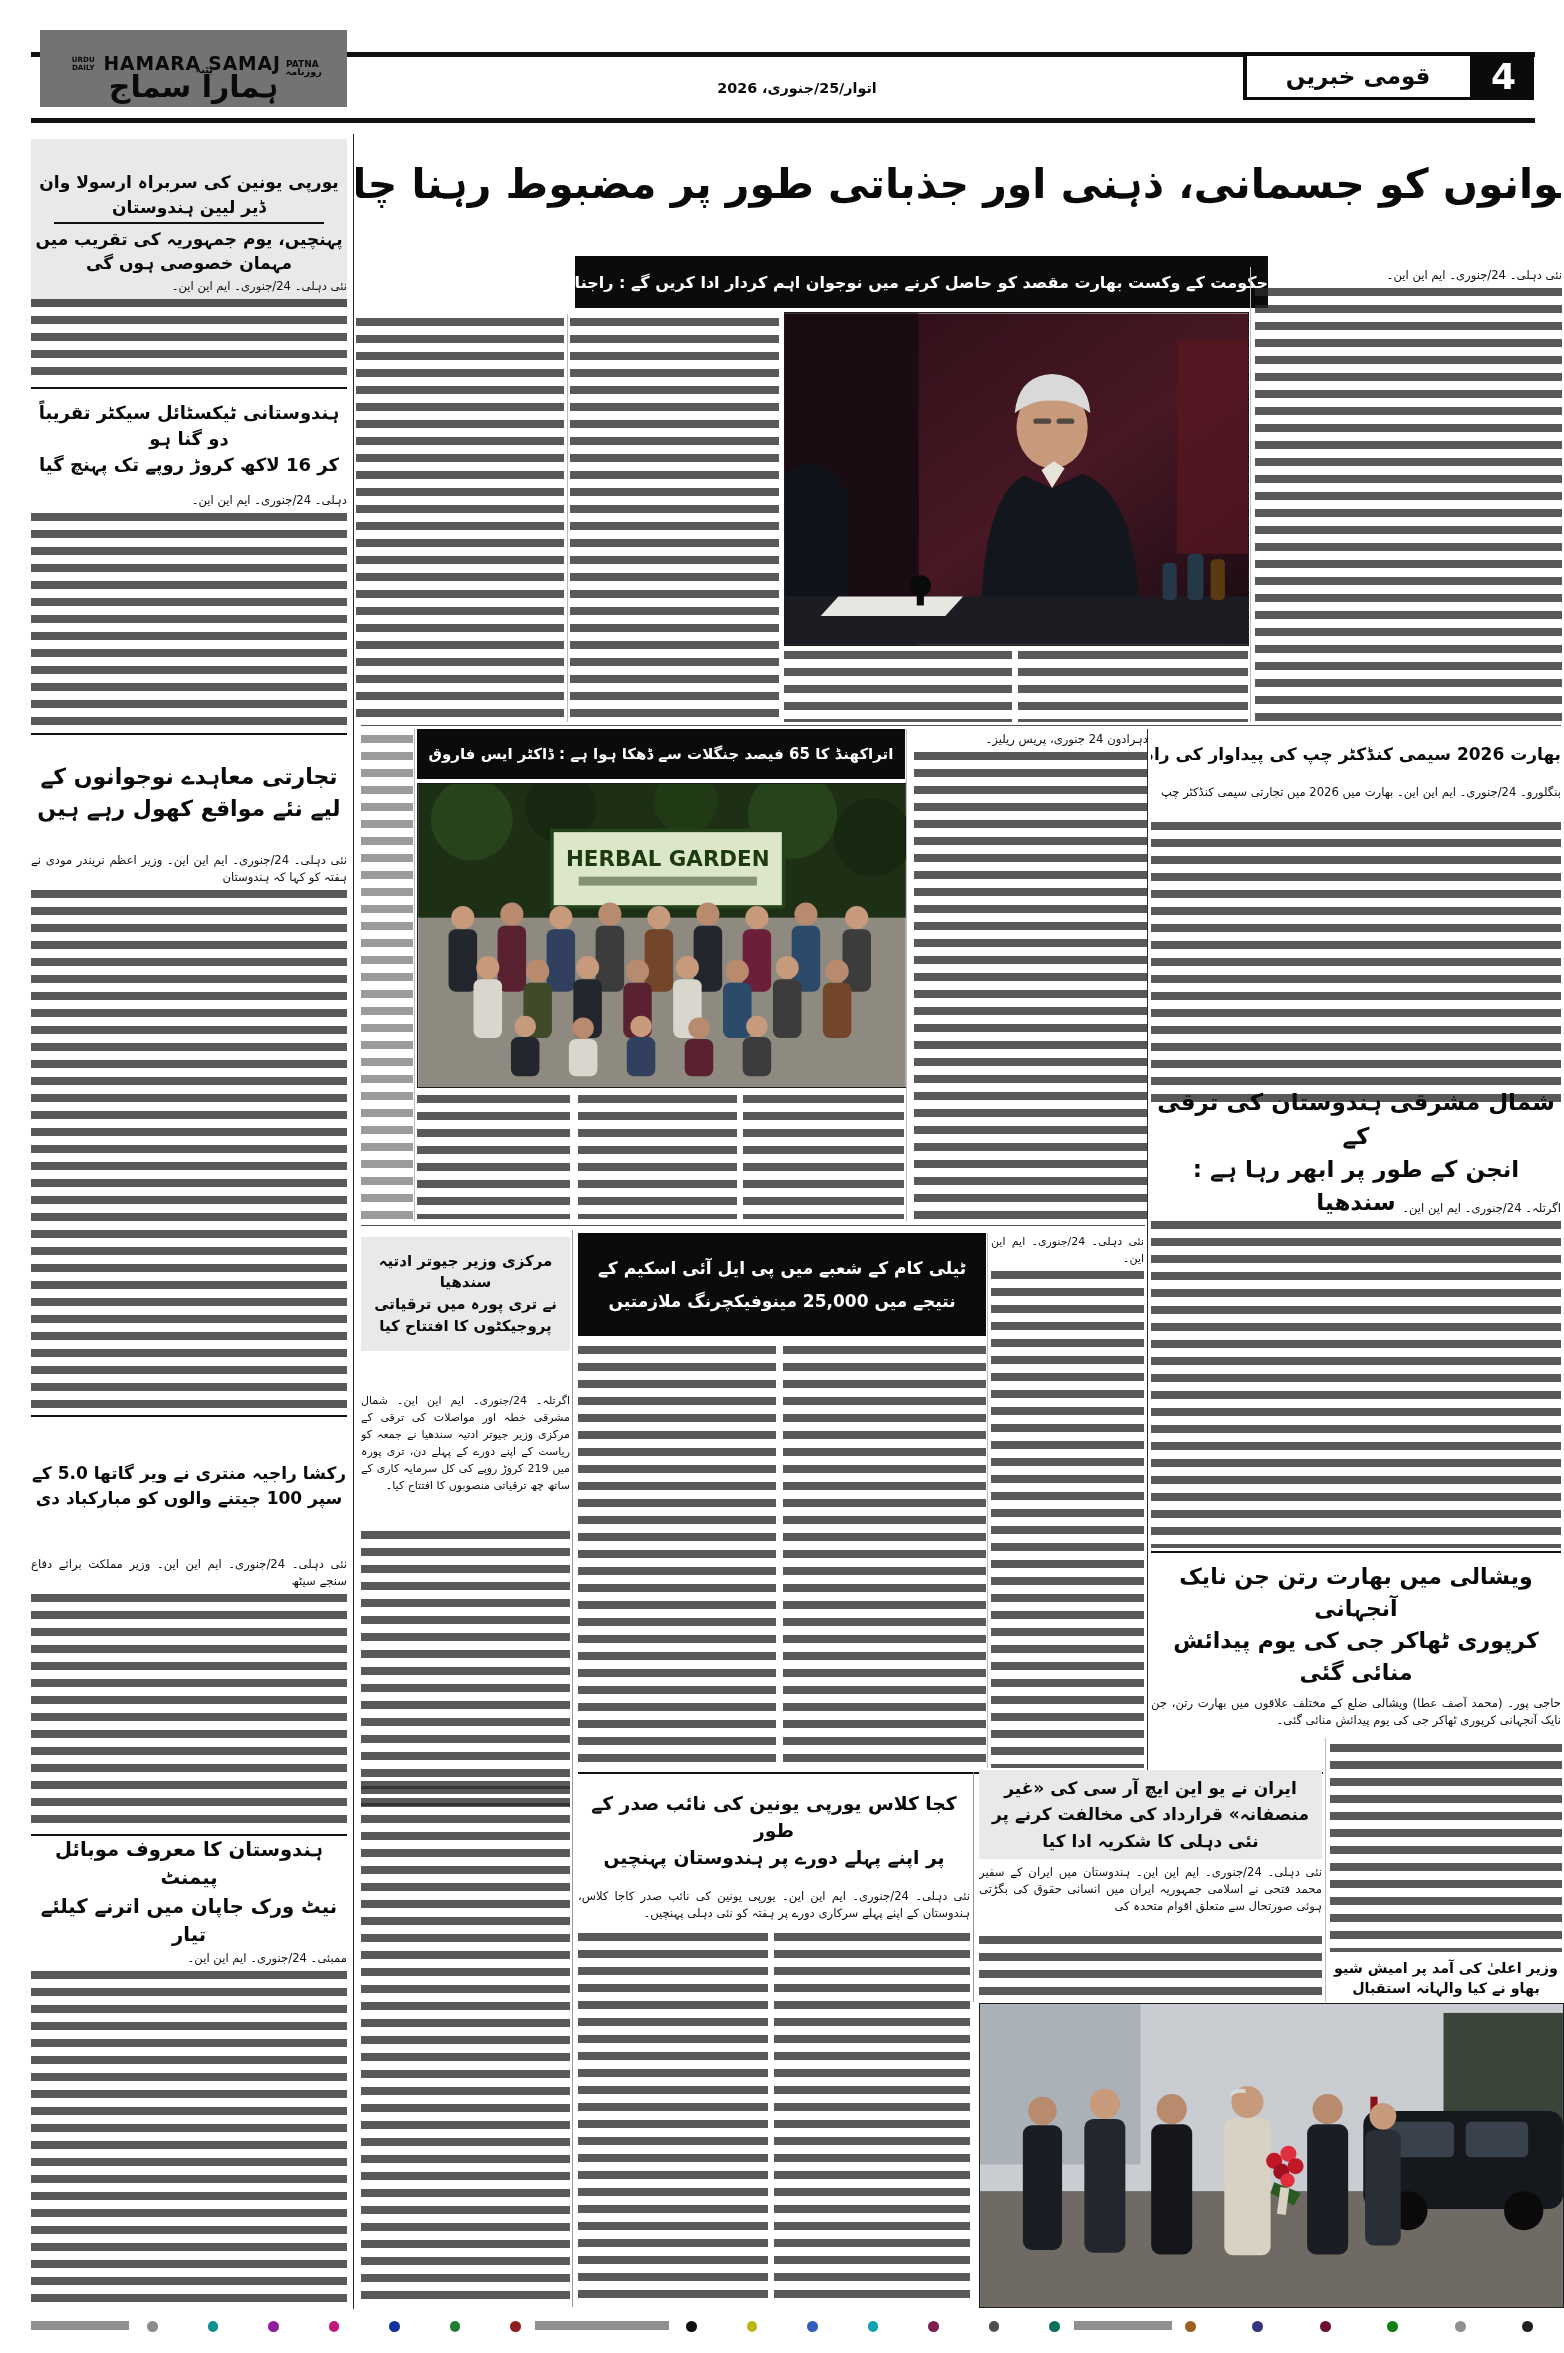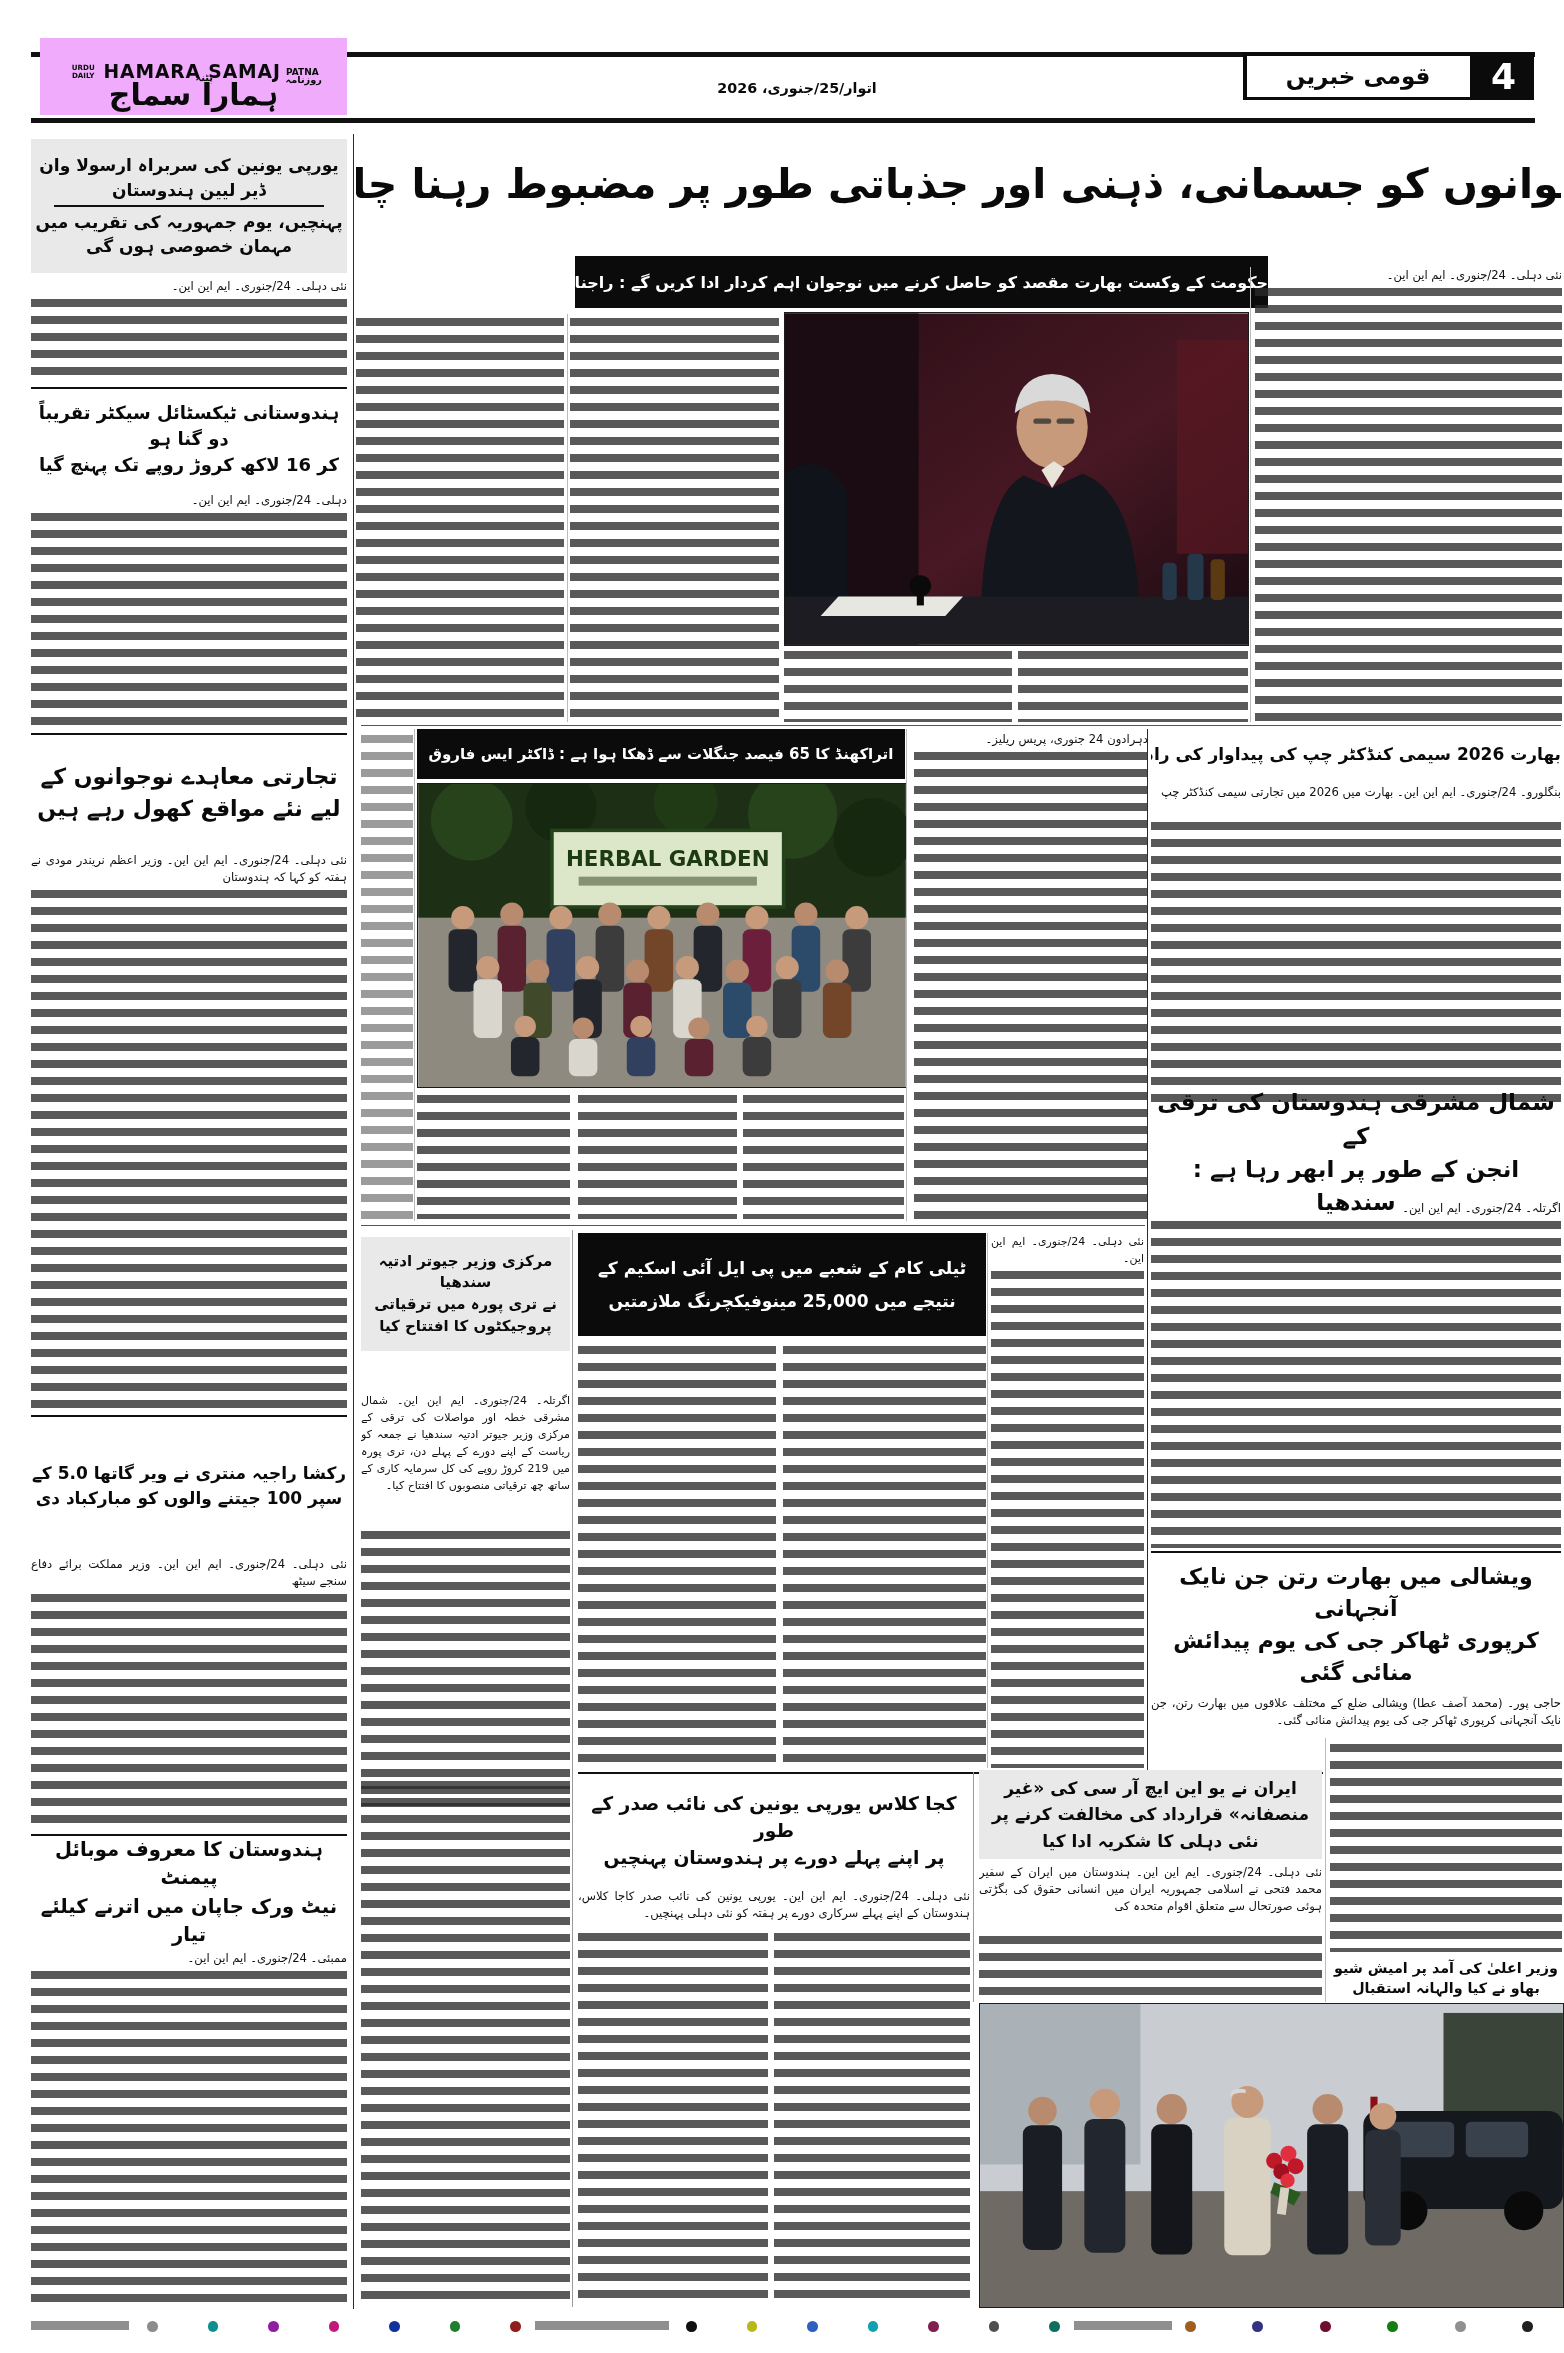--- a/index.html
+++ b/index.html
@@ -26,21 +26,21 @@
   .bar{position:absolute;height:9px;background:#8f8f8f;}
   .en{font-family:"DejaVu Sans",sans-serif;}
 </style>
 </head>
 <body>
 
 <div id="page">
 
   <div class="abs rule" style="left:31px;top:52px;width:1504px;height:5.3px;"></div>
 
-  <div class="abs" style="left:40px;top:38px;width:307px;height:77px;background:#f0abfc;z-index:3;">
+  <div class="abs" style="left:40px;top:30px;width:307px;height:77px;background:#737373;z-index:3;">
     <div class="abs en" style="left:0;top:23px;width:307px;display:flex;justify-content:center;align-items:center;gap:5.3px;">
       <span style="font-size:7.1px;font-weight:700;line-height:7.1px;width:30px;text-align:center;">URDU DAILY</span>
       <span style="font-size:18.7px;font-weight:800;letter-spacing:0.9px;">HAMARA SAMAJ</span>
       <span style="font-size:9px;font-weight:700;">PATNA</span>
     </div>
     <div class="abs ur" style="left:0;top:39px;width:307px;text-align:center;font-size:30px;font-weight:800;">ہمارا سماج</div>
     <div class="abs ur" style="right:25px;top:36px;font-size:9.8px;font-weight:700;">روزنامہ</div>
     <div class="abs ur" style="right:134px;top:34px;font-size:9.8px;font-weight:700;">پٹنہ</div>
   </div>
 
@@ -50,21 +50,21 @@
     <div class="abs" style="left:3.6px;top:3.6px;width:223px;height:41px;background:#fff;display:flex;align-items:center;justify-content:center;">
       <span class="ur" style="font-size:23px;font-weight:800;">قومی خبریں</span>
     </div>
     <div class="abs" style="left:230px;top:0;width:61px;height:48px;display:flex;align-items:center;justify-content:center;color:#fff;font-size:36px;font-weight:800;">4</div>
   </div>
 
   <div class="abs rule" style="left:31px;top:118px;width:1504px;height:4.5px;"></div>
 
   <div class="abs vrule" style="left:353px;top:134px;width:0.9px;height:2175px;"></div>
 
-  <div class="abs graybox hl ur" style="left:31px;top:139px;width:316px;height:134px;font-size:17px;">
+  <div class="abs graybox hl ur" style="left:31px;top:139px;width:316px;height:168px;font-size:17px;">
     <span class="ln">یورپی یونین کی سربراہ ارسولا وان ڈیر لیین ہندوستان</span>
     <div class="hldiv"></div>
     <span class="ln">پہنچیں، یوم جمہوریہ کی تقریب میں مہمان خصوصی ہوں گی</span>
   </div>
   <div class="abs body ur" style="left:31px;top:278px;width:316px;height:105px;">
     <div class="lede" style="height:17px;">نئی دہلی۔ 24/جنوری۔ ایم این این۔</div>
     <div class="sim fill"></div>
   </div>
   <div class="abs rule" style="left:31px;top:387px;width:316px;height:1.8px;"></div>
 

